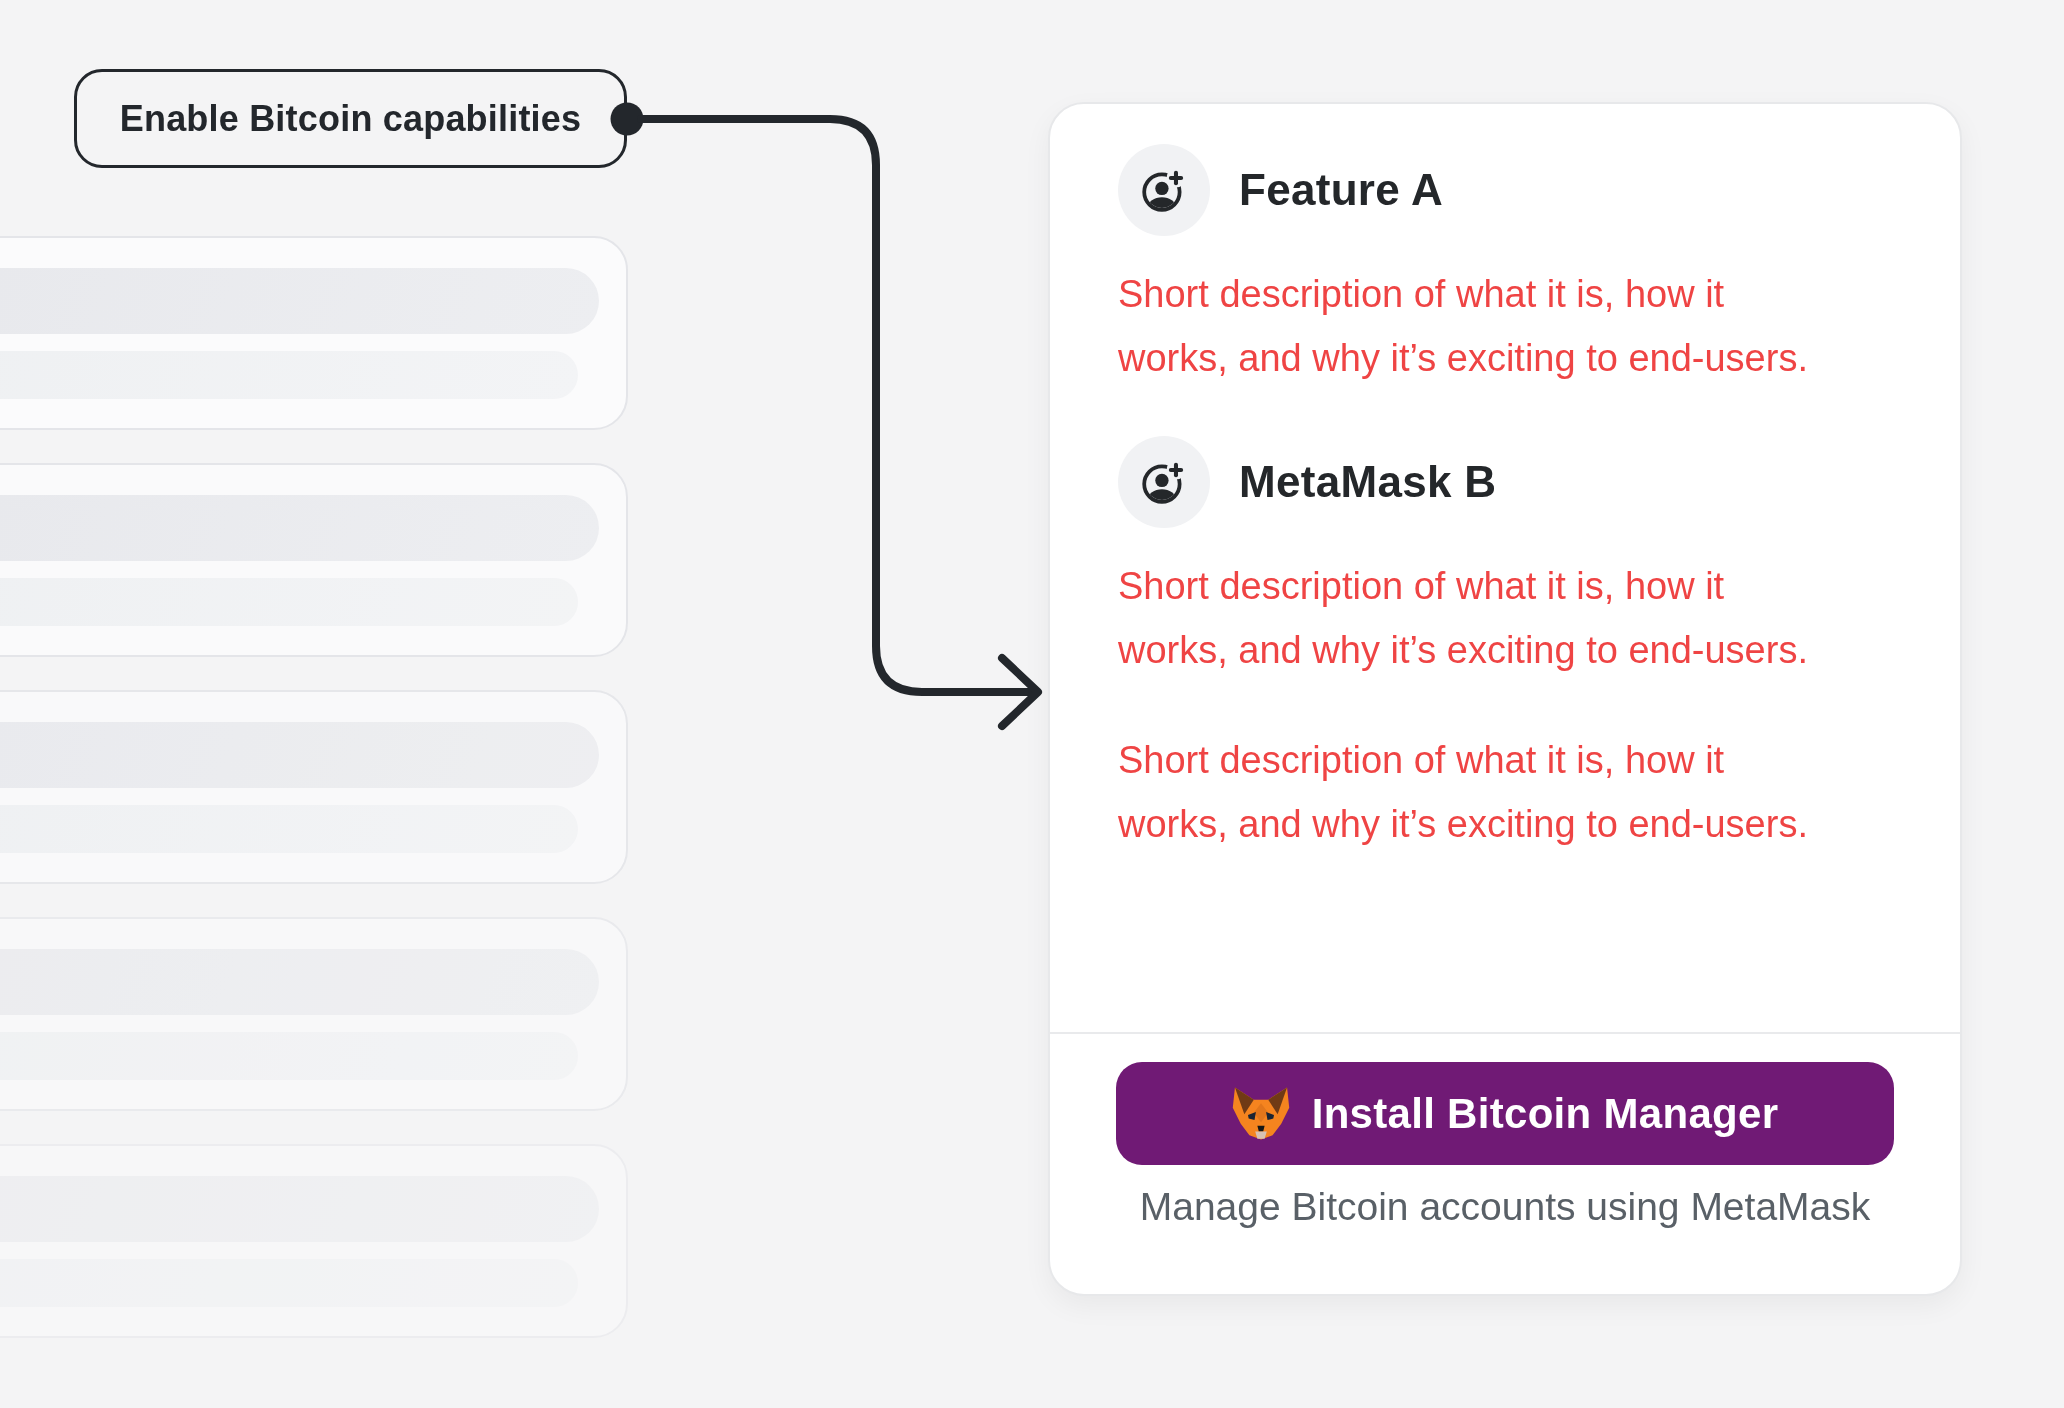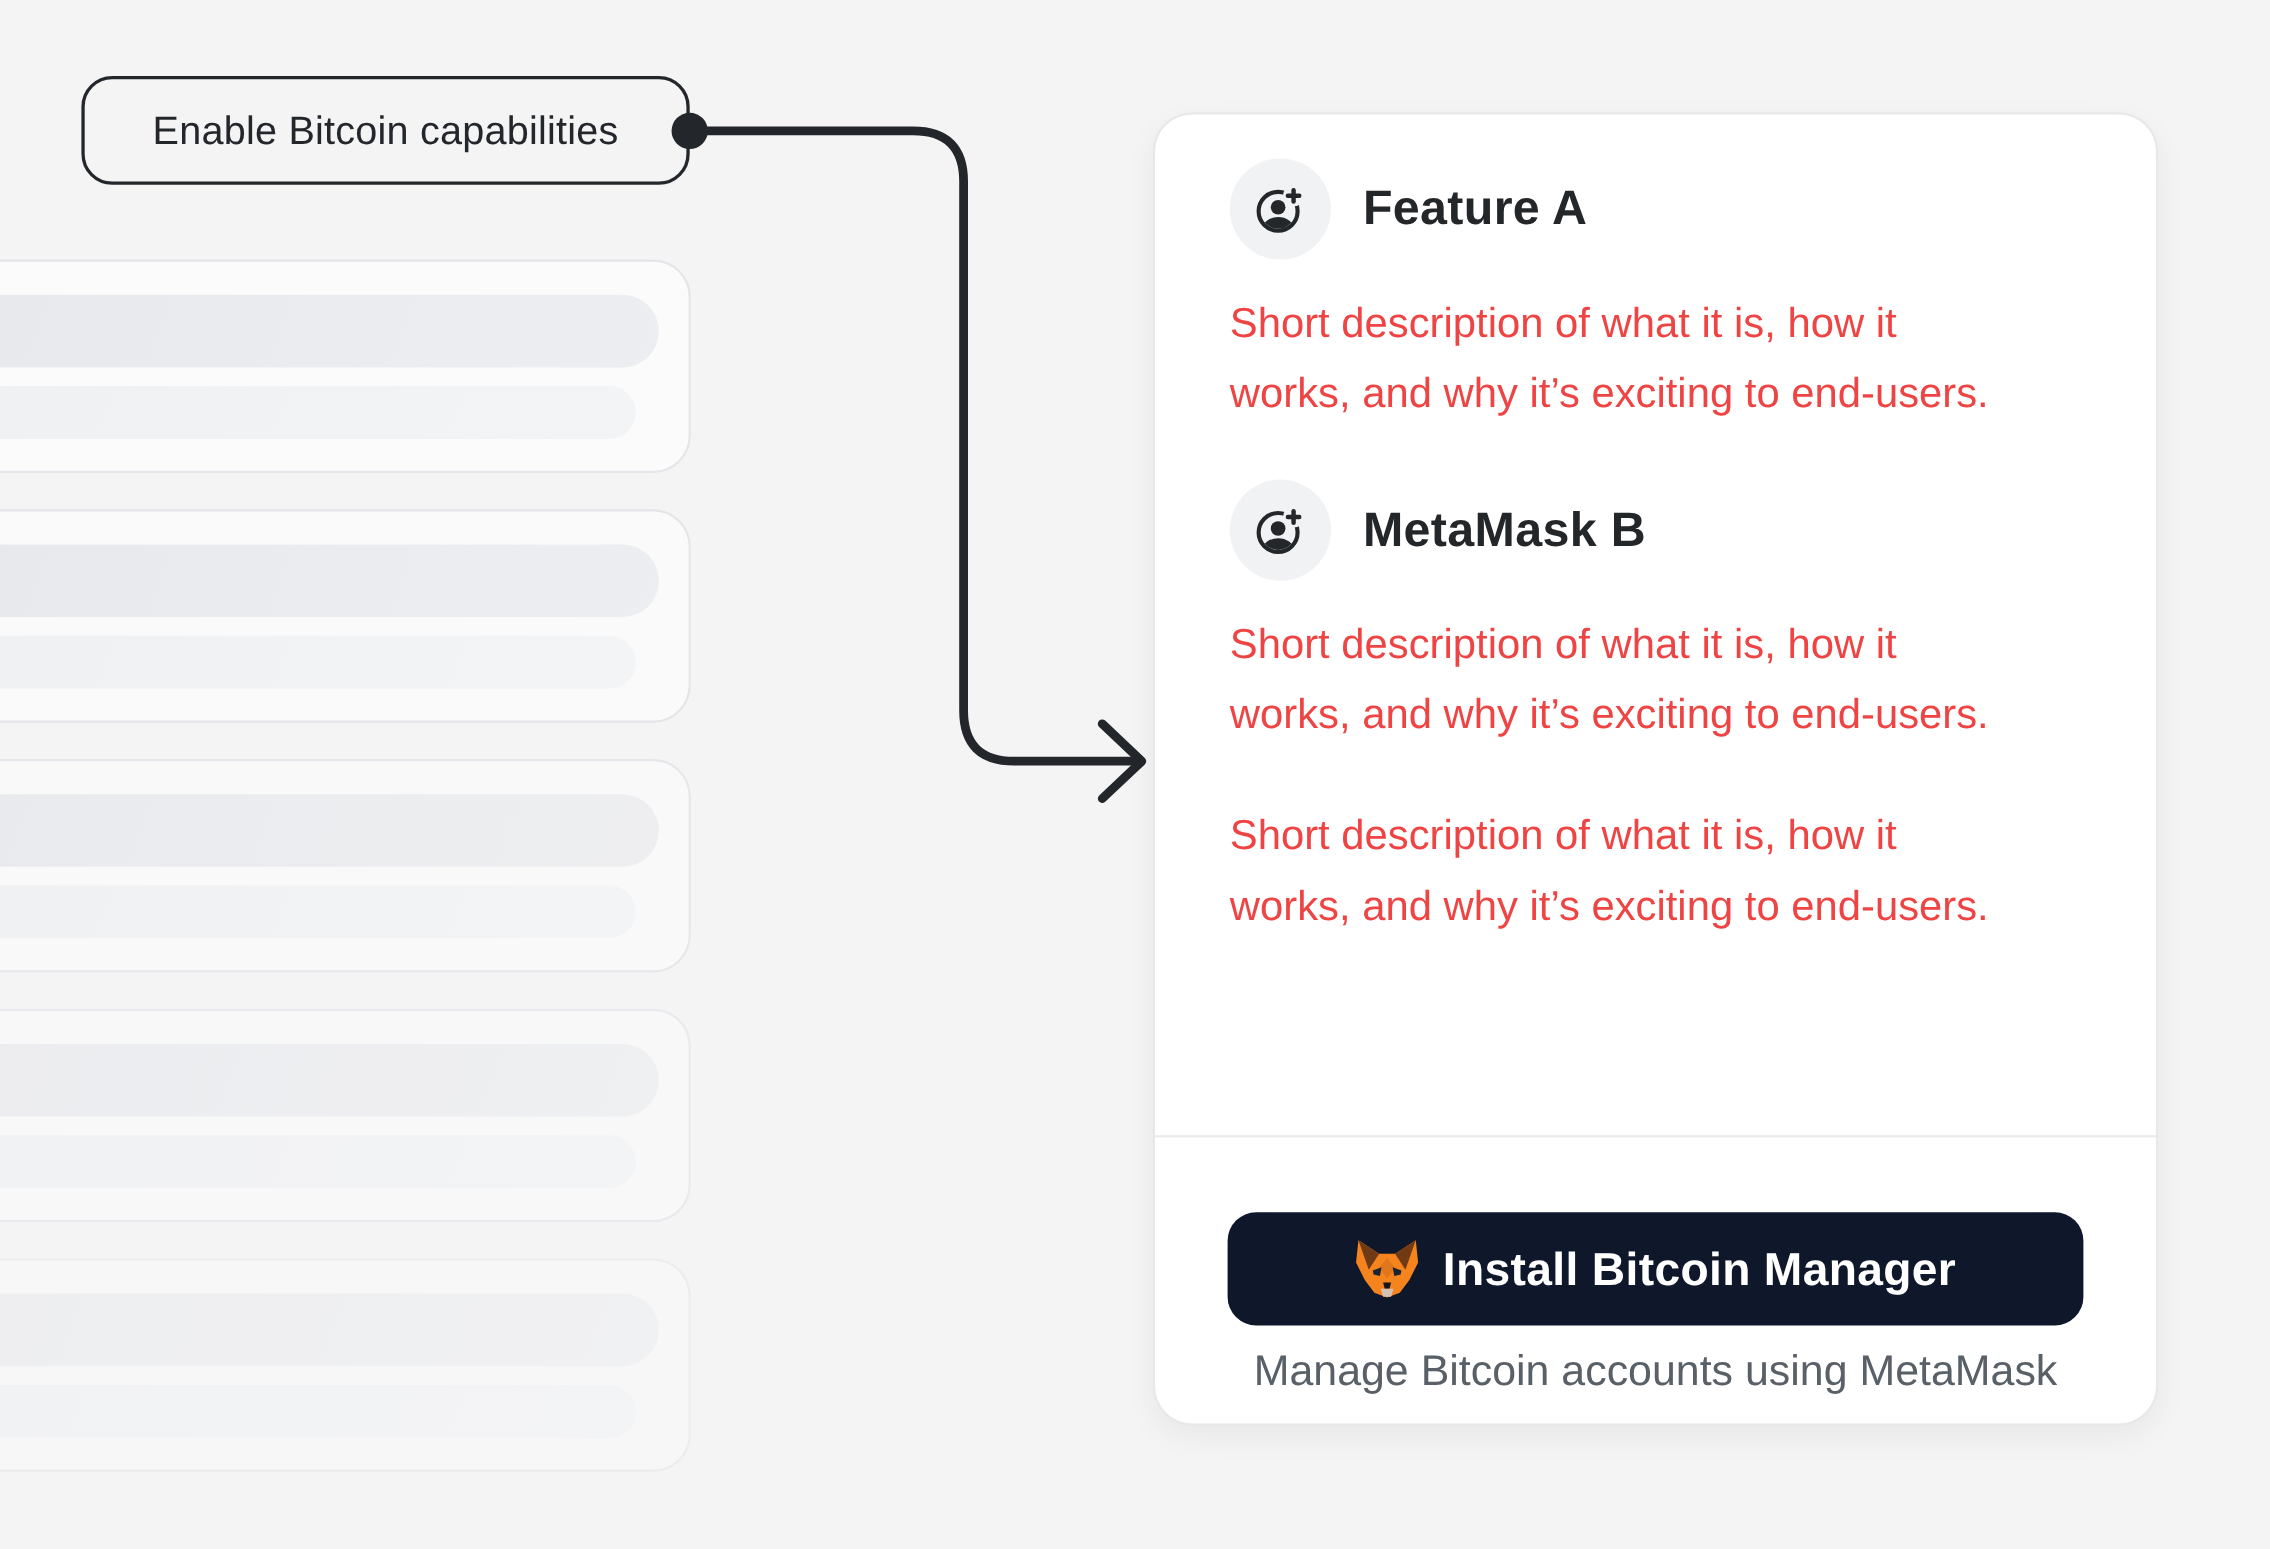--- a/index.html
+++ b/index.html
@@ -18,21 +18,21 @@
   }
   .bar{border-radius:40px;}
   .bar-a{width:737px;height:66px;background:linear-gradient(110deg,#e7e8ec 0%,#edeef1 100%);}
   .bar-b{width:716px;height:48px;margin-top:17px;background:linear-gradient(110deg,#eef0f2 0%,#f3f4f6 100%);}
 
   
   .callout{
     position:absolute;left:74px;top:69px;width:553px;height:99px;
     border:3px solid #23272c;border-radius:28px;box-sizing:border-box;
     display:flex;align-items:center;justify-content:center;
-    font-size:36px;font-weight:400;letter-spacing:.2px;color:#23272c;
+    font-size:36px;font-weight:700;letter-spacing:.2px;color:#23272c;
     background:transparent;
     text-align:right;
   }
 
   
   .connector{position:absolute;left:0;top:0;width:2064px;height:1408px;pointer-events:none;}
 
   
   .feature-card{
     position:absolute;left:1048px;top:102px;width:914px;height:1194px;
@@ -47,22 +47,22 @@
     display:flex;align-items:center;justify-content:center;flex:0 0 auto;
   }
   .feature-title{margin:0;font-size:44px;font-weight:700;letter-spacing:.3px;color:#24272a;}
   .desc{margin:26px 0 0;}
   .desc .line{display:block;font-size:38px;line-height:64px;color:#ef4444;white-space:nowrap;}
 
   .divider{position:absolute;left:0;right:0;top:928px;height:2px;background:#e9eaec;}
 
   .card-bottom{position:absolute;top:930px;left:0;right:0;display:flex;flex-direction:column;align-items:center;}
   .install-btn{
-    margin-top:68px;width:778px;height:103px;
-    background:#0f172a;border:none;border-radius:26px;
+    margin-top:28px;width:778px;height:103px;
+    background:#701a75;border:none;border-radius:26px;
     display:flex;align-items:center;justify-content:center;gap:22px;
     cursor:pointer;
   }
   .btn-label{color:#ffffff;font-size:42px;font-weight:700;letter-spacing:.3px;font-family:inherit;}
   .caption{margin-top:20px;font-size:39px;color:#596067;}
 </style>
 </head>
 <body>
 
 <div>

